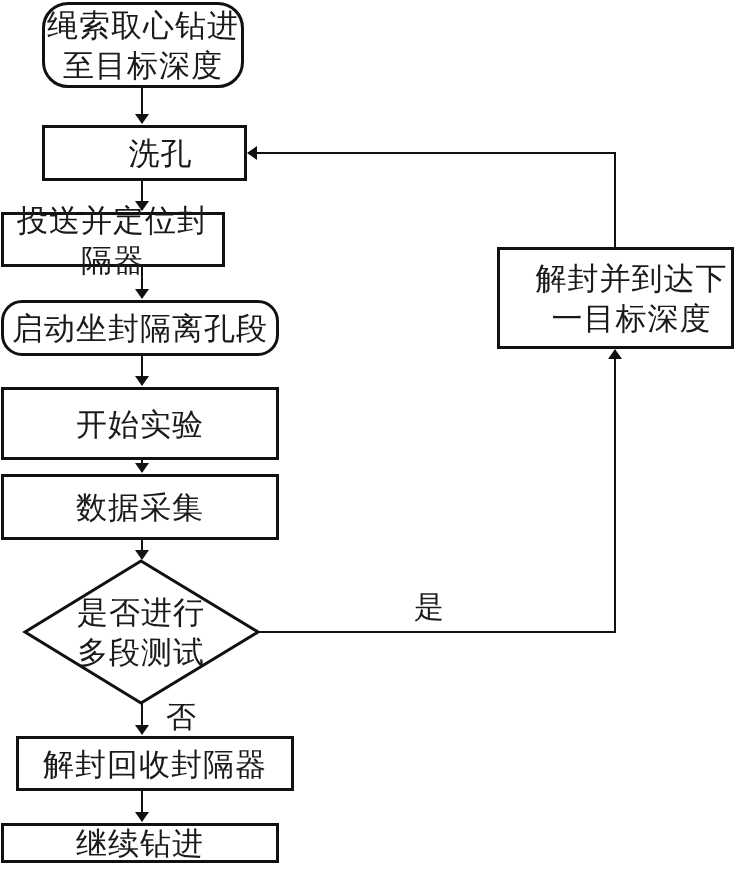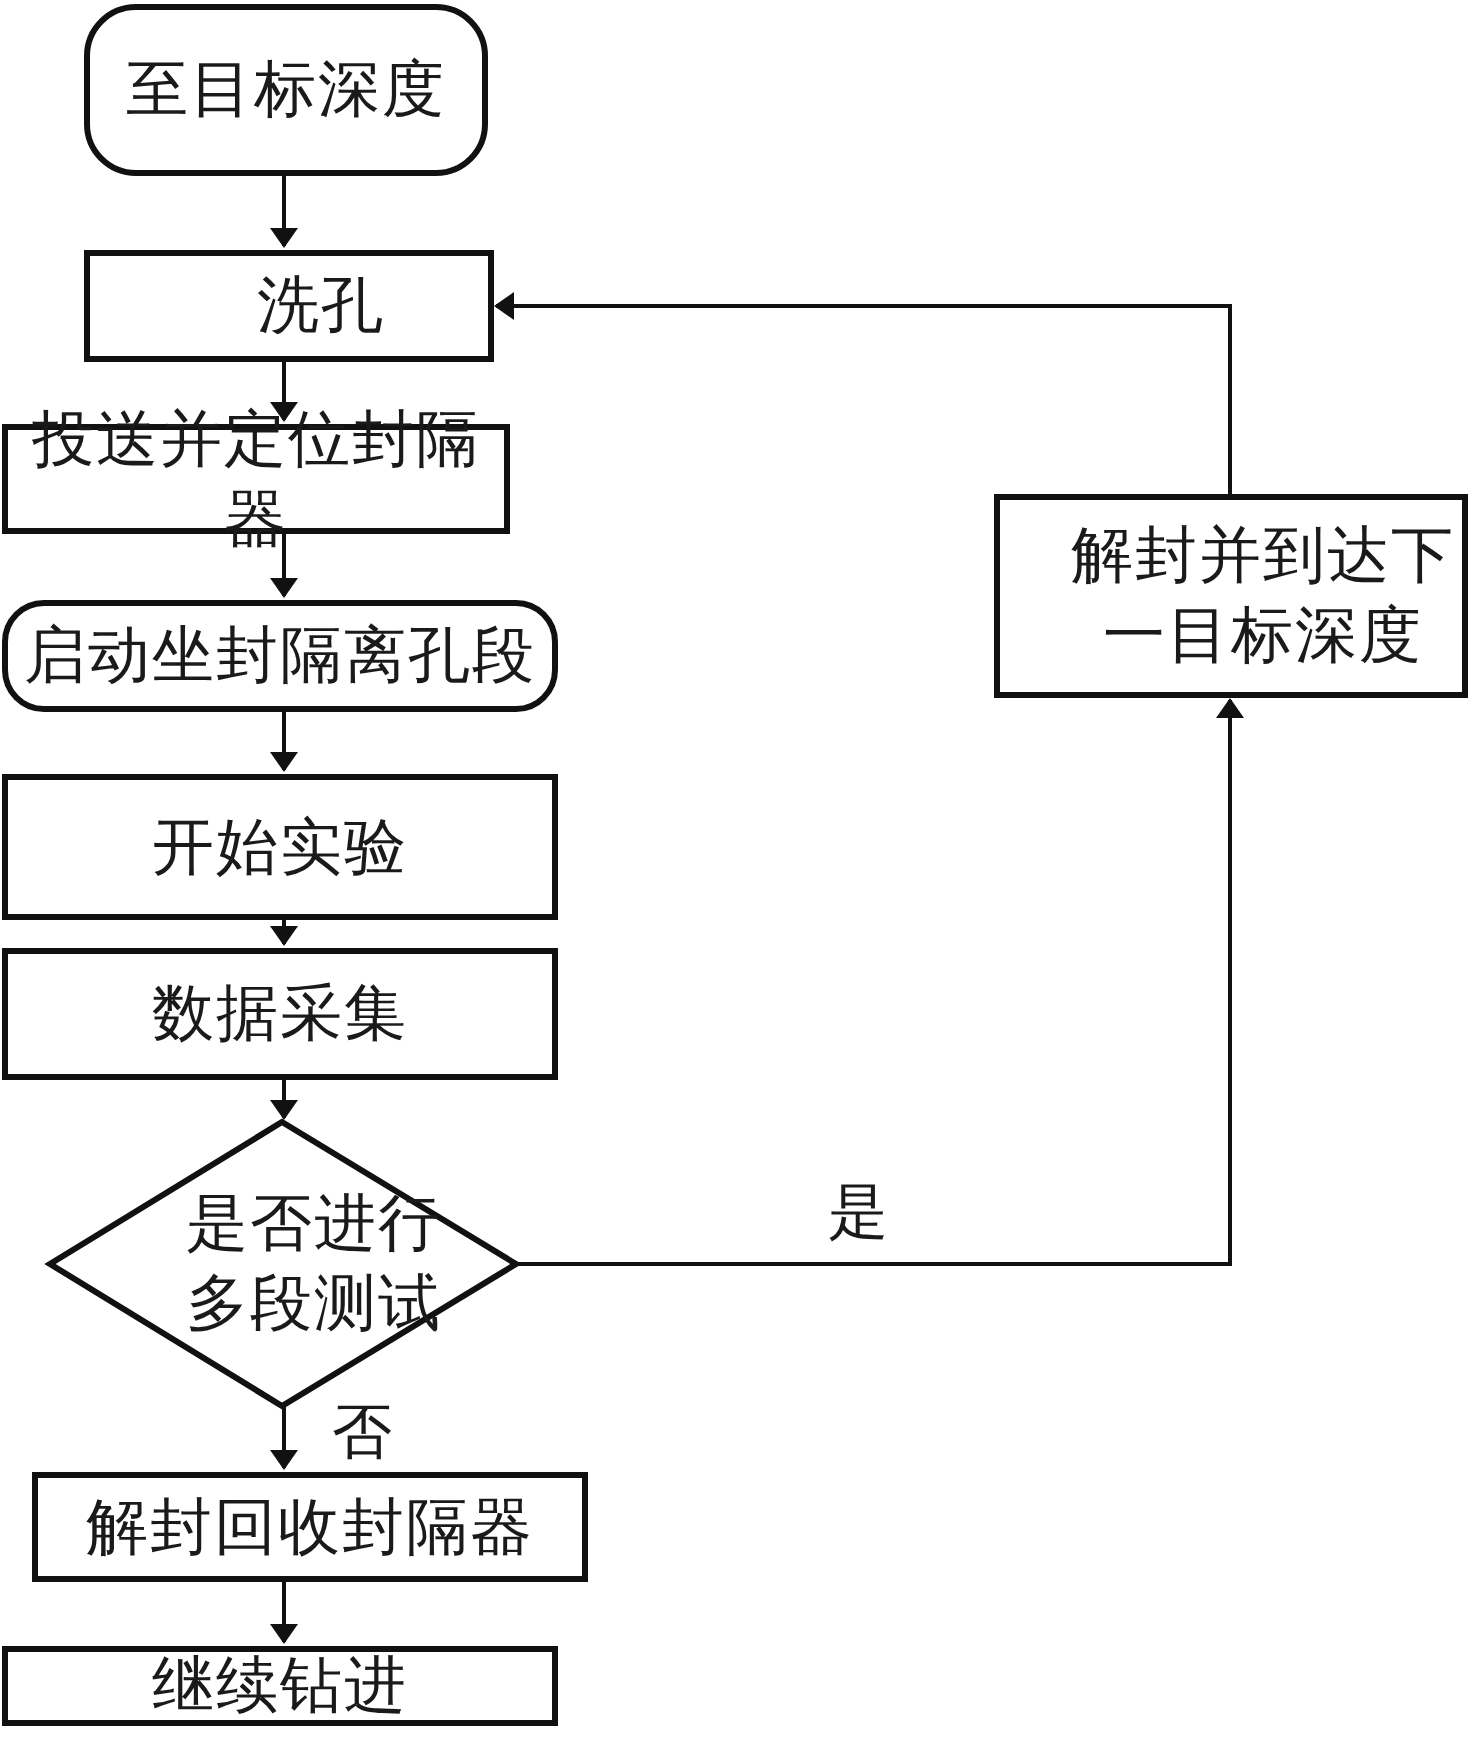--- a/index.html
+++ b/index.html
@@ -4,21 +4,21 @@
 <style>
   html, body { margin:0; padding:0; background:#ffffff; }
   body { width:734px; height:880px; position:relative; overflow:hidden;
          font-family:"DejaVu Serif","Liberation Serif",serif; color:#1a1a1a; }
   #canvas { position:absolute; left:0; top:0; }
   .node { position:absolute; box-sizing:border-box; border:3px solid #111;
           background:#fff; display:flex; align-items:center; justify-content:center;
           text-align:center; font-size:31px; line-height:40px; letter-spacing:1px; }
   .rounded { border-radius:26px; }
   .label { position:absolute; font-size:30px; line-height:34px; }
-  .diamond-text { position:absolute; font-size:31px; line-height:40px; text-align:right; letter-spacing:1px; }
+  .diamond-text { position:absolute; font-size:31px; line-height:40px; text-align:center; letter-spacing:1px; }
 </style>
 </head>
 <body>
 
 <svg id="canvas" width="734" height="880">
   <defs>
     <marker id="arr" markerWidth="10" markerHeight="14" refX="9" refY="7" orient="auto" markerUnits="userSpaceOnUse">
       <path d="M0,0 L10,7 L0,14 z" fill="#111"></path>
     </marker>
   </defs>
@@ -31,28 +31,29 @@
     <line x1="142" y1="528" x2="142" y2="559" marker-end="url(#arr)"></line>
     <line x1="142" y1="703" x2="142" y2="734" marker-end="url(#arr)"></line>
     <line x1="142" y1="790" x2="142" y2="821" marker-end="url(#arr)"></line>
     <polyline points="258,632 615,632 615,350" marker-end="url(#arr)"></polyline>
     <polyline points="615,248 615,153 248,153" marker-end="url(#arr)"></polyline>
   </g>
   <polygon points="141,561 258,632 141,703 25,632" fill="#fff" stroke="#111" stroke-width="3"></polygon>
 </svg>
 
 <div class="node rounded" style="left:42px; top:2px; width:202px; height:86px; flex-direction:column;">
+  <span>绳索取心钻进</span>
   <span>至目标深度</span>
 </div>
 
 <div class="node" style="left:42px; top:125px; width:205px; height:56px;padding-left:32px;">
   <span>洗孔</span>
 </div>
 
-<div class="node" style="left:1px; top:212px; width:254px; height:55px;">
+<div class="node" style="left:1px; top:212px; width:224px; height:55px;">
   <span>投送并定位封隔器</span>
 </div>
 
 <div class="node" style="left:1px; top:300px; width:278px; height:56px;border-radius:21px;">
   <span>启动坐封隔离孔段</span>
 </div>
 
 <div class="node" style="left:1px; top:387px; width:278px; height:73px;">
   <span>开始实验</span>
 </div>

